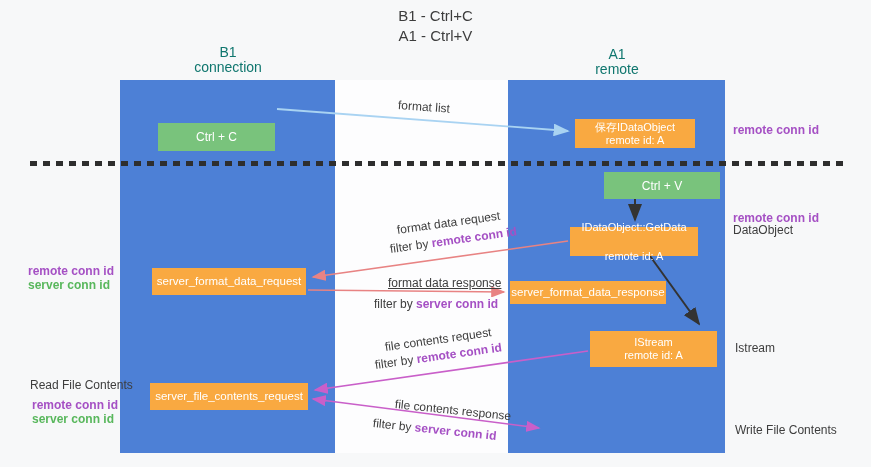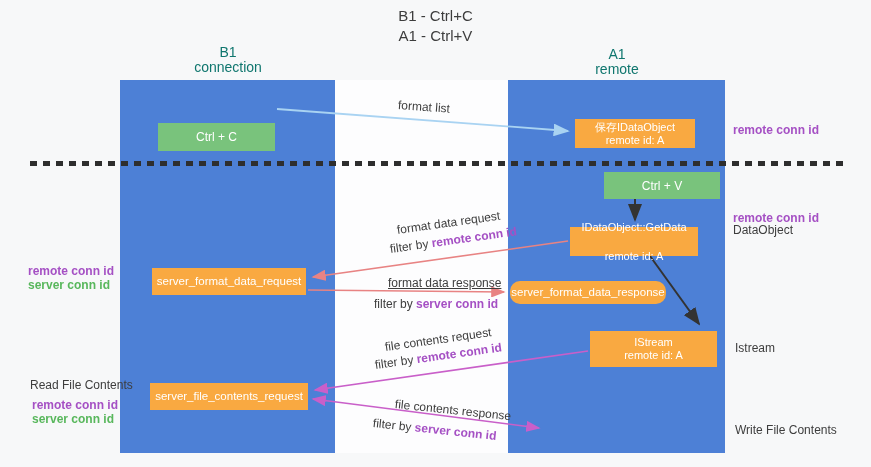--- a/index.html
+++ b/index.html
@@ -114,21 +114,21 @@
 
   <div class="node orange" style="left:570px; top:227px; width:128px; height:29px;gap:16px;">
     <span>IDataObject::GetData</span>
     <span>remote id: A</span>
   </div>
 
   <div class="node orange single" style="left:152px; top:268px; width:154px; height:27px;">
     <span>server_format_data_request</span>
   </div>
 
-  <div class="node orange single" style="left:510px; top:281px; width:156px; height:23px;border-radius:10px;">
+  <div class="node orange single" style="left:510px; top:281px; width:156px; height:23px;">
     <span>server_format_data_response</span>
   </div>
 
   <div class="node orange" style="left:590px; top:331px; width:127px; height:36px;">
     <span>IStream</span>
     <span>remote id: A</span>
   </div>
 
   <div class="node orange single" style="left:150px; top:383px; width:158px; height:27px;">
     <span>server_file_contents_request</span>

